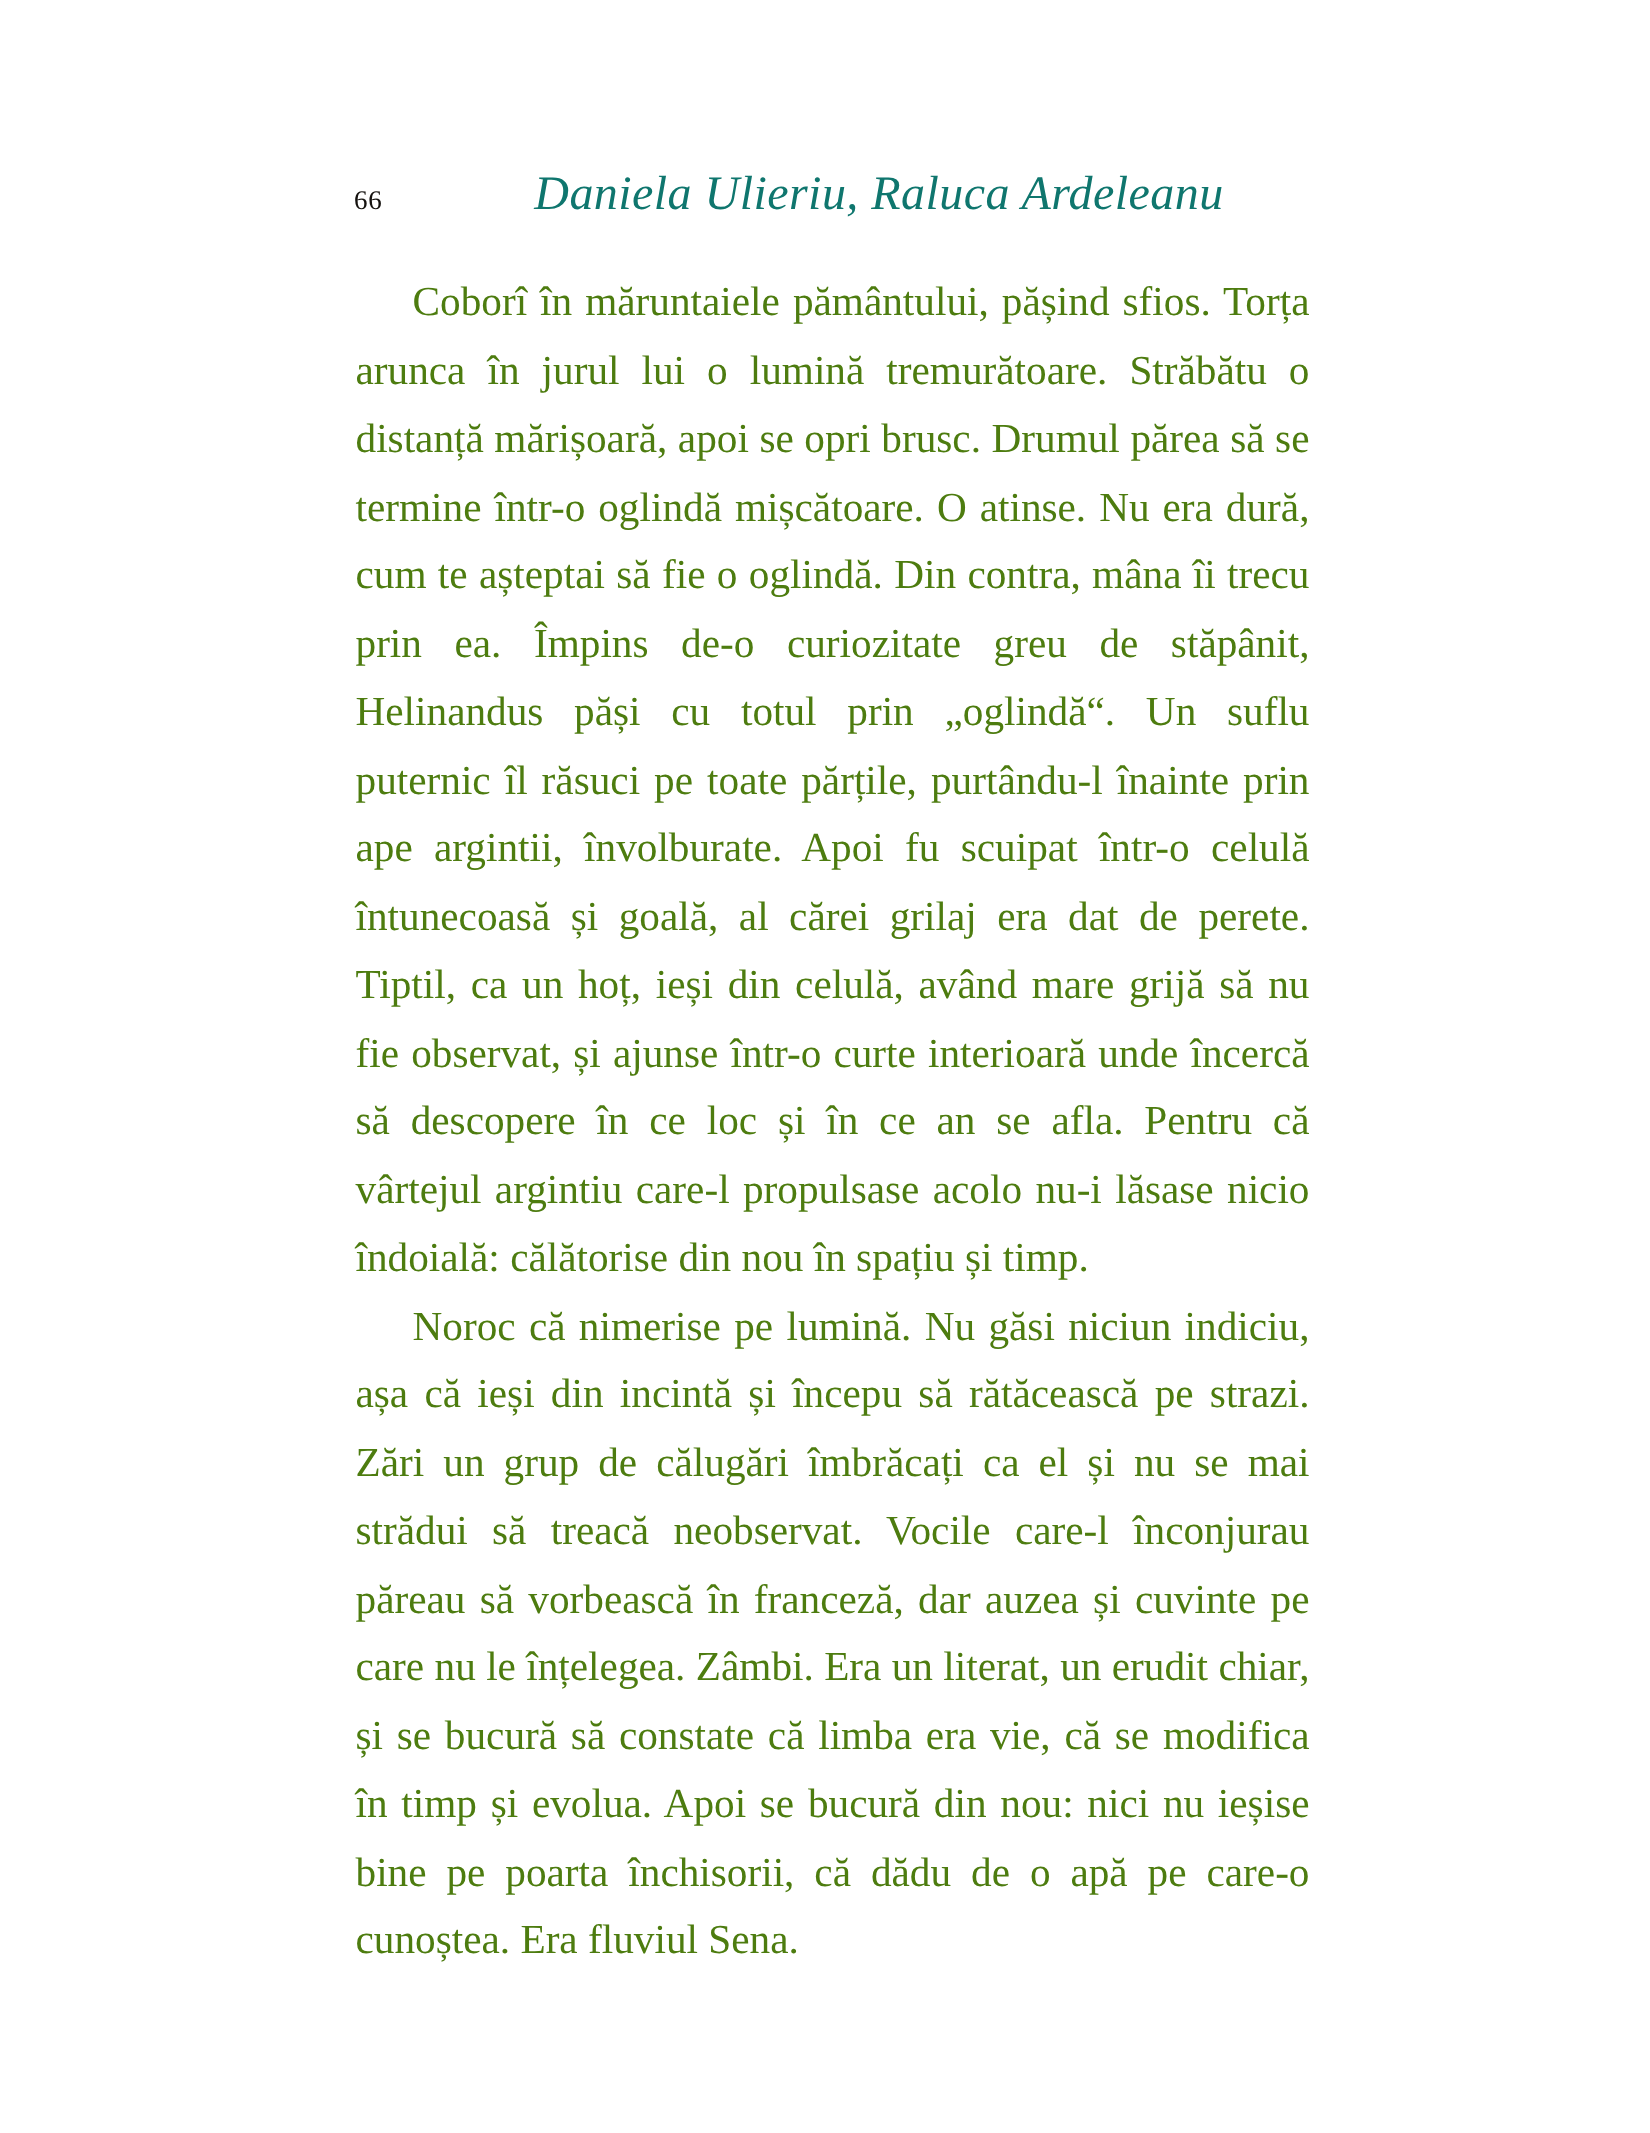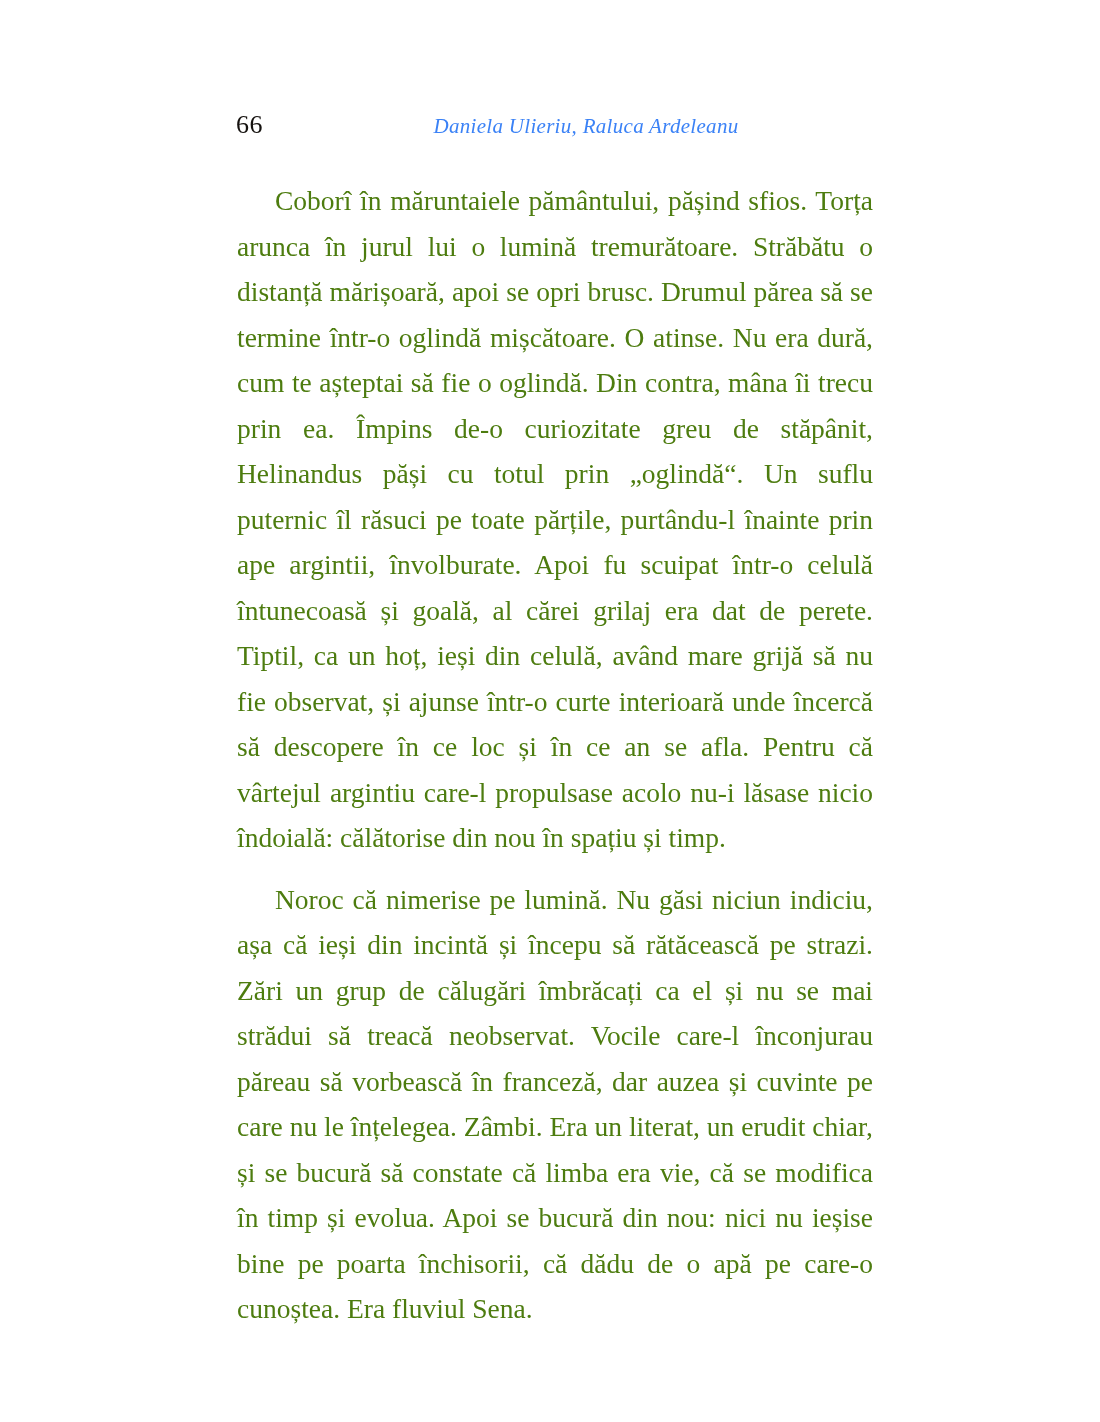--- a/index.html
+++ b/index.html
@@ -27,32 +27,32 @@
     position: absolute;
     top: 110px;
     left: 236px;
     width: 640px;
     height: 36px;
     display: flex;
     align-items: baseline;
   }
   .folio {
     font-family: "Liberation Serif", serif;
-    font-size: 26px;
+    font-size: 18px;
     letter-spacing: 0.5px;
     color: #15120f;
     width: 120px;
   }
   .running-title {
     flex: 1;
     text-align: center;
     font-style: italic;
-    font-size: 21px;
+    font-size: 32px;
     letter-spacing: 0.3px;
-    color: #3b82f6;
+    color: #0f766e;
     margin-left: -60px;
   }
   .body-text {
     position: absolute;
     top: 178px;
     left: 237px;
     width: 636px;
   }
   .body-text p {
     margin: 0;
@@ -60,21 +60,21 @@
     line-height: 45.5px;
     text-align: justify;
     text-justify: inter-word;
     color: #4d7c0f;
     hyphens: manual;
   }
   .body-text p.indent {
     text-indent: 38px;
   }
   .body-text p + p {
-    margin-top: 16px;
+    margin-top: 0;
   }
 </style>
 </head>
 <body>
 
 <div class="page">
 
   <div class="page-header">
     <div class="folio">66</div>
     <div class="running-title">Daniela Ulieriu, Raluca Ardeleanu</div>

